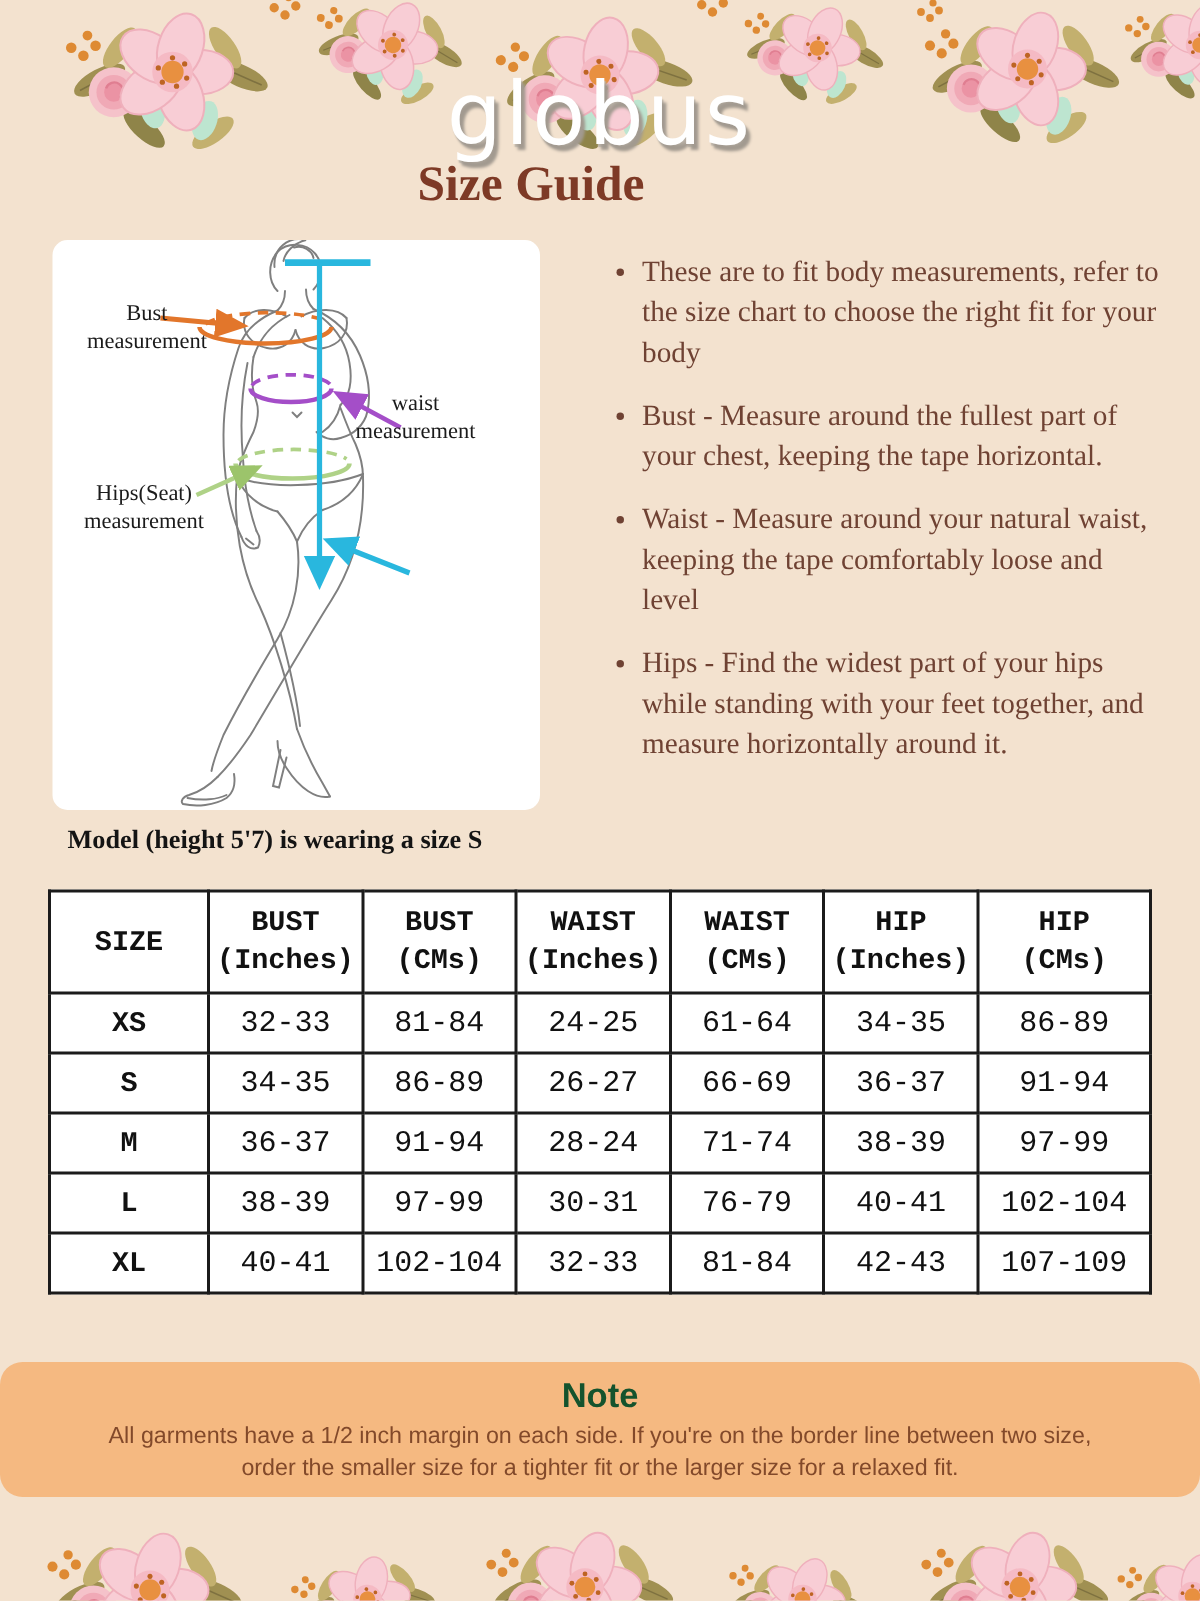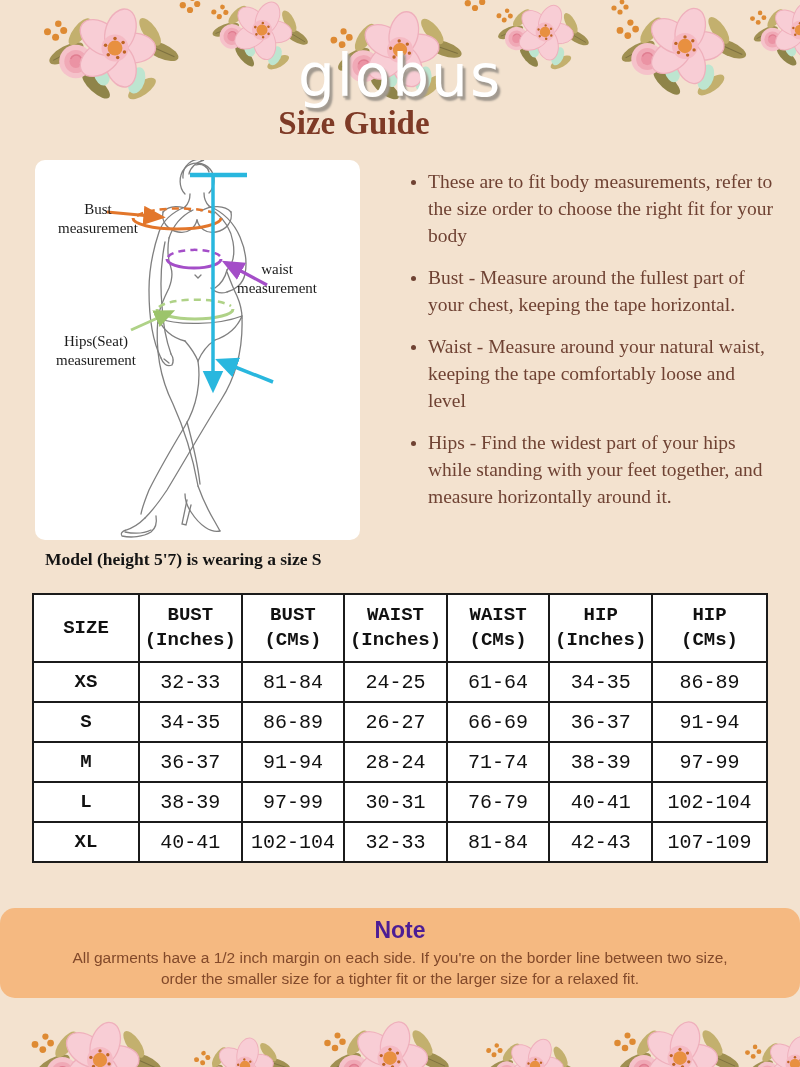--- a/index.html
+++ b/index.html
@@ -29,21 +29,21 @@
     left:35px;top:160px;width:325px;height:380px;
     background:#ffffff;border-radius:10px;
   }
   .card svg{position:absolute;left:0;top:0;}
   .dlabel{
     position:absolute;white-space:pre-line;text-align:center;
     font-size:15px;line-height:19px;color:#1b1b1b;
   }
   .dlabel.bust {left:8px;  top:40px;  width:110px;}
   .dlabel.waist{left:187px; top:100px; width:110px;}
-  .dlabel.hips {left:5px;  top:172px; width:112px;text-align:center;}
+  .dlabel.hips {left:5px;  top:160px; width:112px;text-align:center;}
   .dlabel.dress{left:210px; top:203px; width:118px;font-weight:700;font-size:14.5px;}
 
   
   .instructions{left:398px;top:168px;width:378px;}
   .instructions ul{margin:0;padding:0 0 0 30px;}
   .instructions li{
     font-size:19.5px;line-height:27px;color:#6F4233;
     margin-bottom:15px;
   }
   .instructions li::marker{color:#6F4233;font-size:17px;}
@@ -68,21 +68,21 @@
   .size-table tbody td.size-cell{font-weight:700;font-size:19px;}
 
   
   .note{
     left:0;top:908px;width:800px;height:90px;
     background:#F5B981;border-radius:15px;
     font-family:"Liberation Sans",sans-serif;
   }
   .note-title{
     margin-top:9px;text-align:center;
-    font-size:23px;font-weight:700;color:#4c1d95;
+    font-size:23px;font-weight:700;color:#14532d;
   }
   .note-body{
     width:672px;margin:3px auto 0 auto;text-align:center;
     font-size:15.5px;line-height:21px;color:#82492A;
   }
 </style>
 </head>
 <body>
 
 <svg class="abs floral-top" width="800" height="152" viewBox="0 0 800 152">
@@ -252,21 +252,21 @@
   <div class="dlabel bust">Bust
 measurement</div>
   <div class="dlabel waist">waist
 measurement</div>
   <div class="dlabel hips">Hips(Seat)
 measurement</div>
 </div>
 
 <div class="abs instructions">
   <ul>
-    <li>These are to fit body measurements, refer to the size order to choose the right fit for your body</li>
+    <li>These are to fit body measurements, refer to the size chart to choose the right fit for your body</li>
     <li>Bust - Measure around the fullest part of your chest, keeping the tape horizontal.</li>
     <li>Waist - Measure around your natural waist, keeping the tape comfortably loose and level</li>
     <li>Hips - Find the widest part of your hips while standing with your feet together, and measure horizontally around it.</li>
   </ul>
 </div>
 
 <div class="abs model-note">Model (height 5'7) is wearing a size S</div>
 
 <table class="abs size-table">
   <thead>

